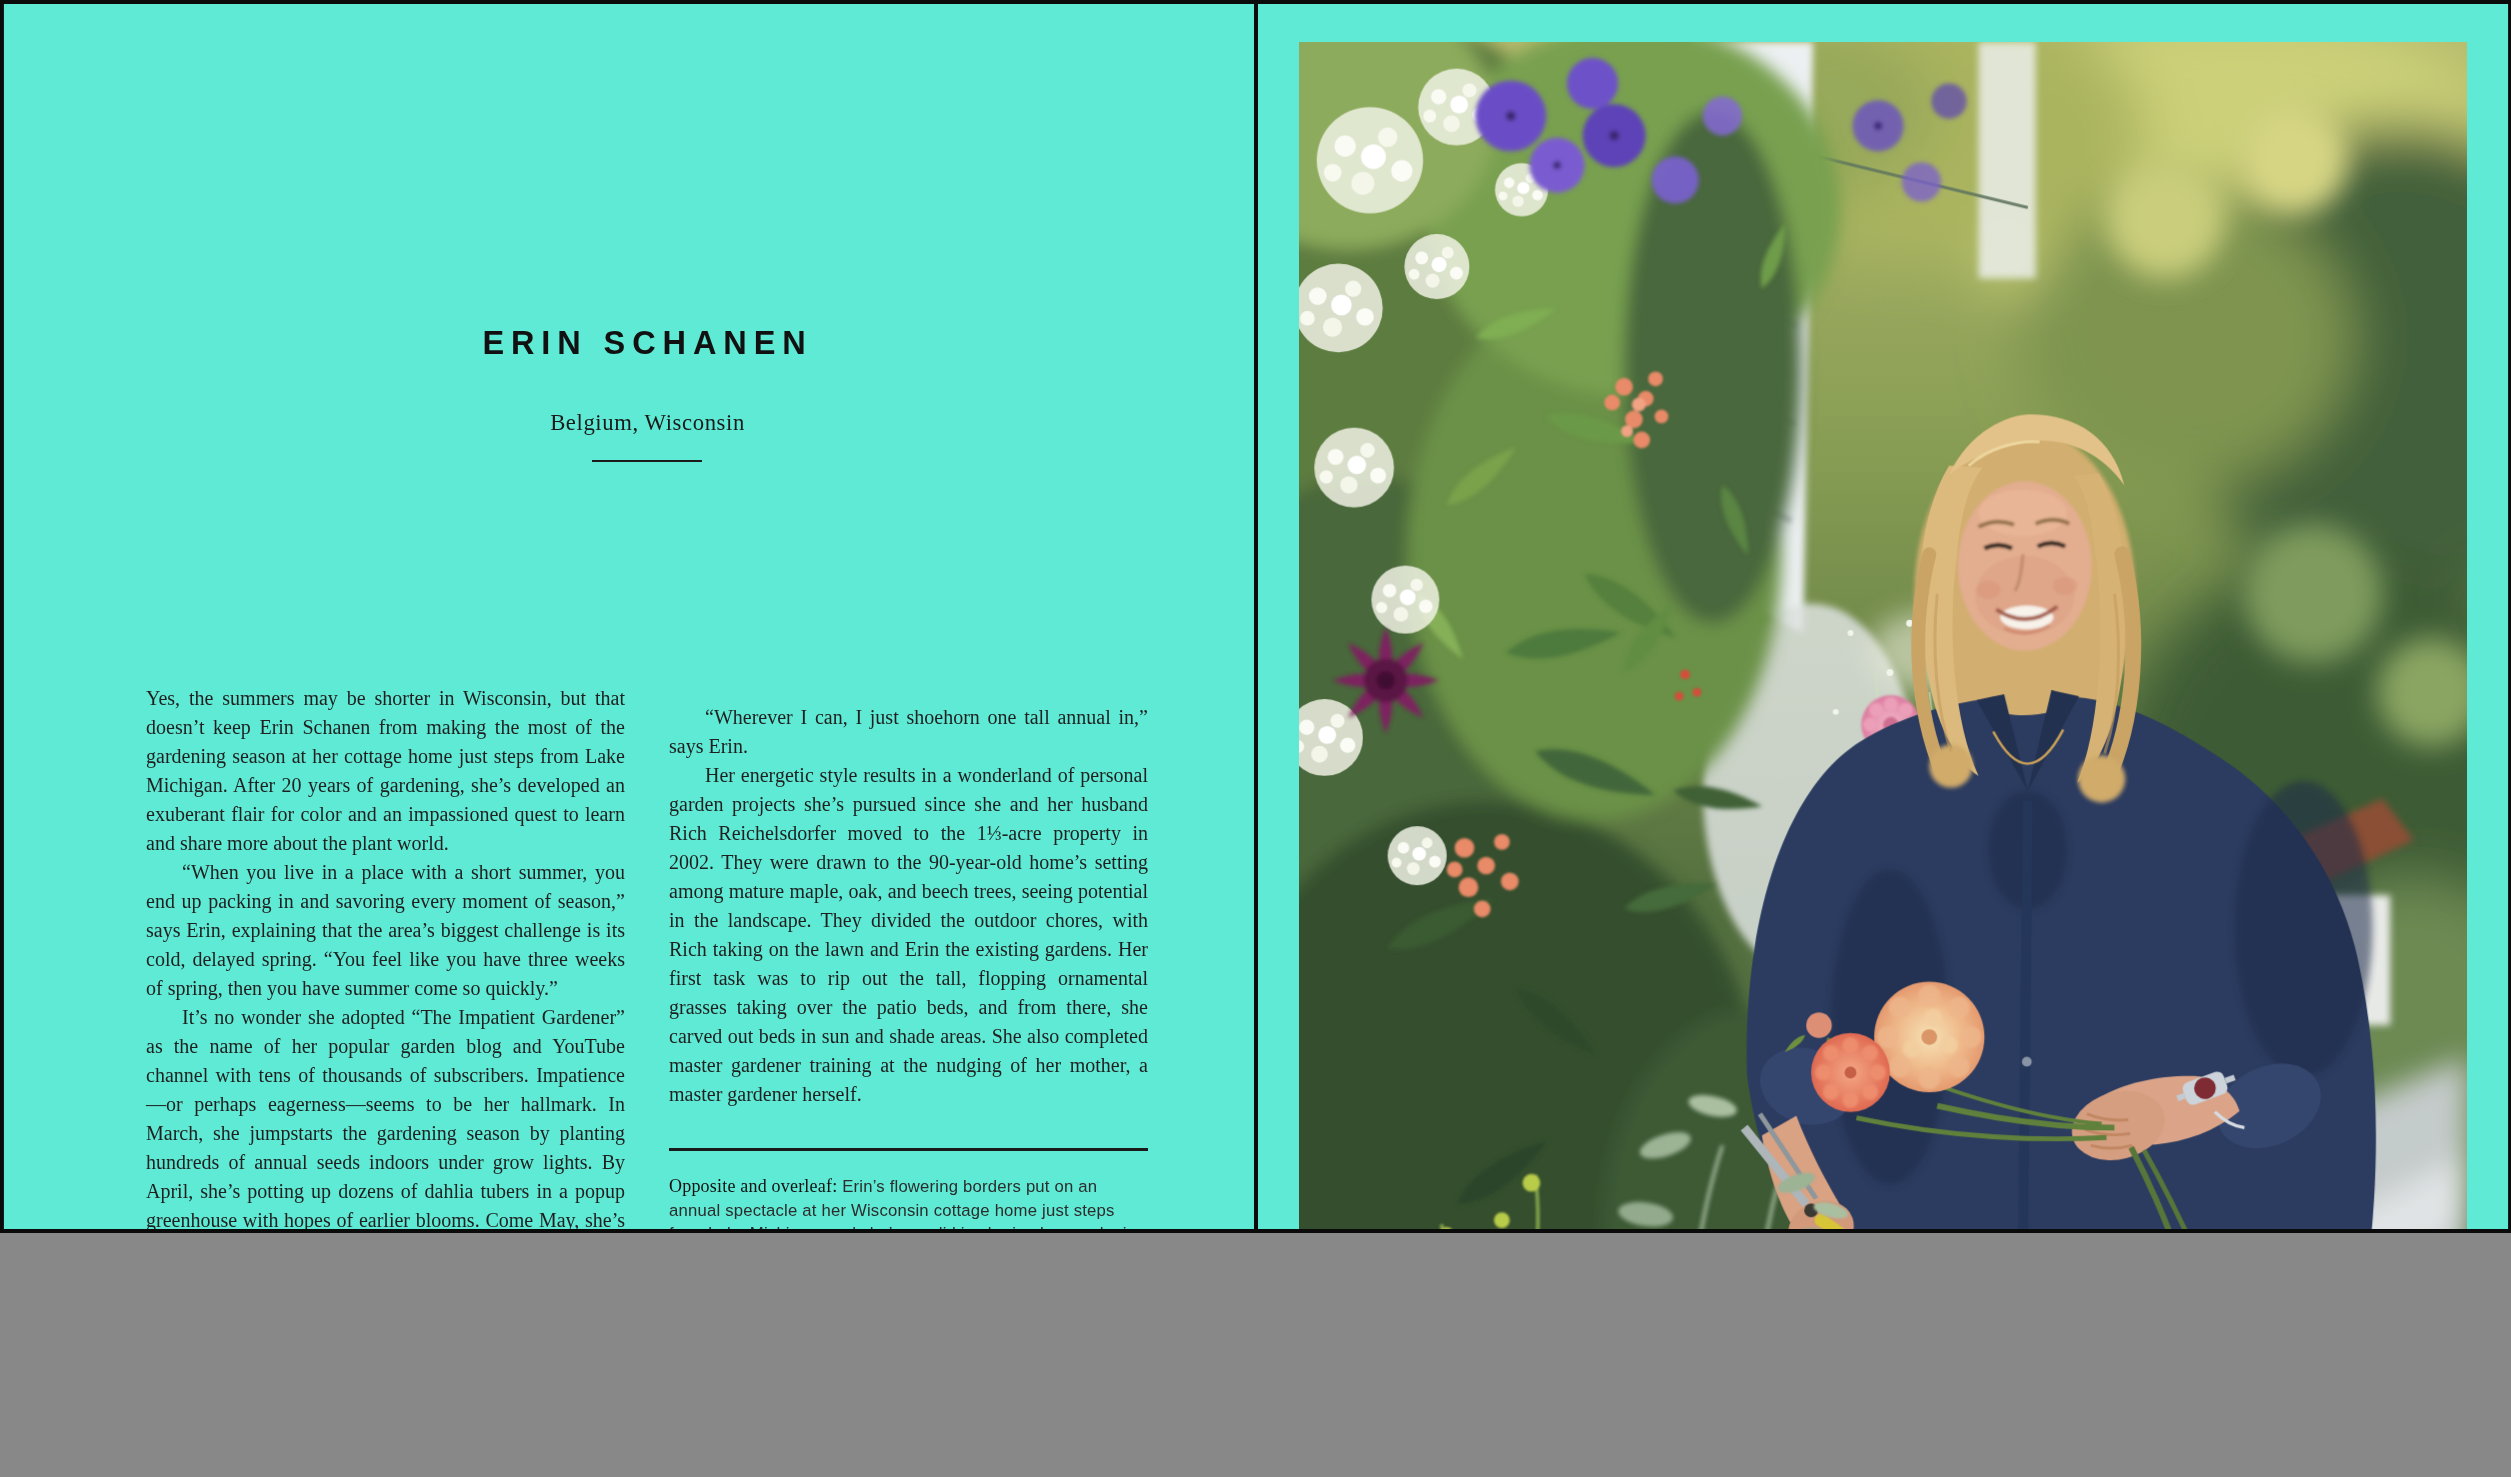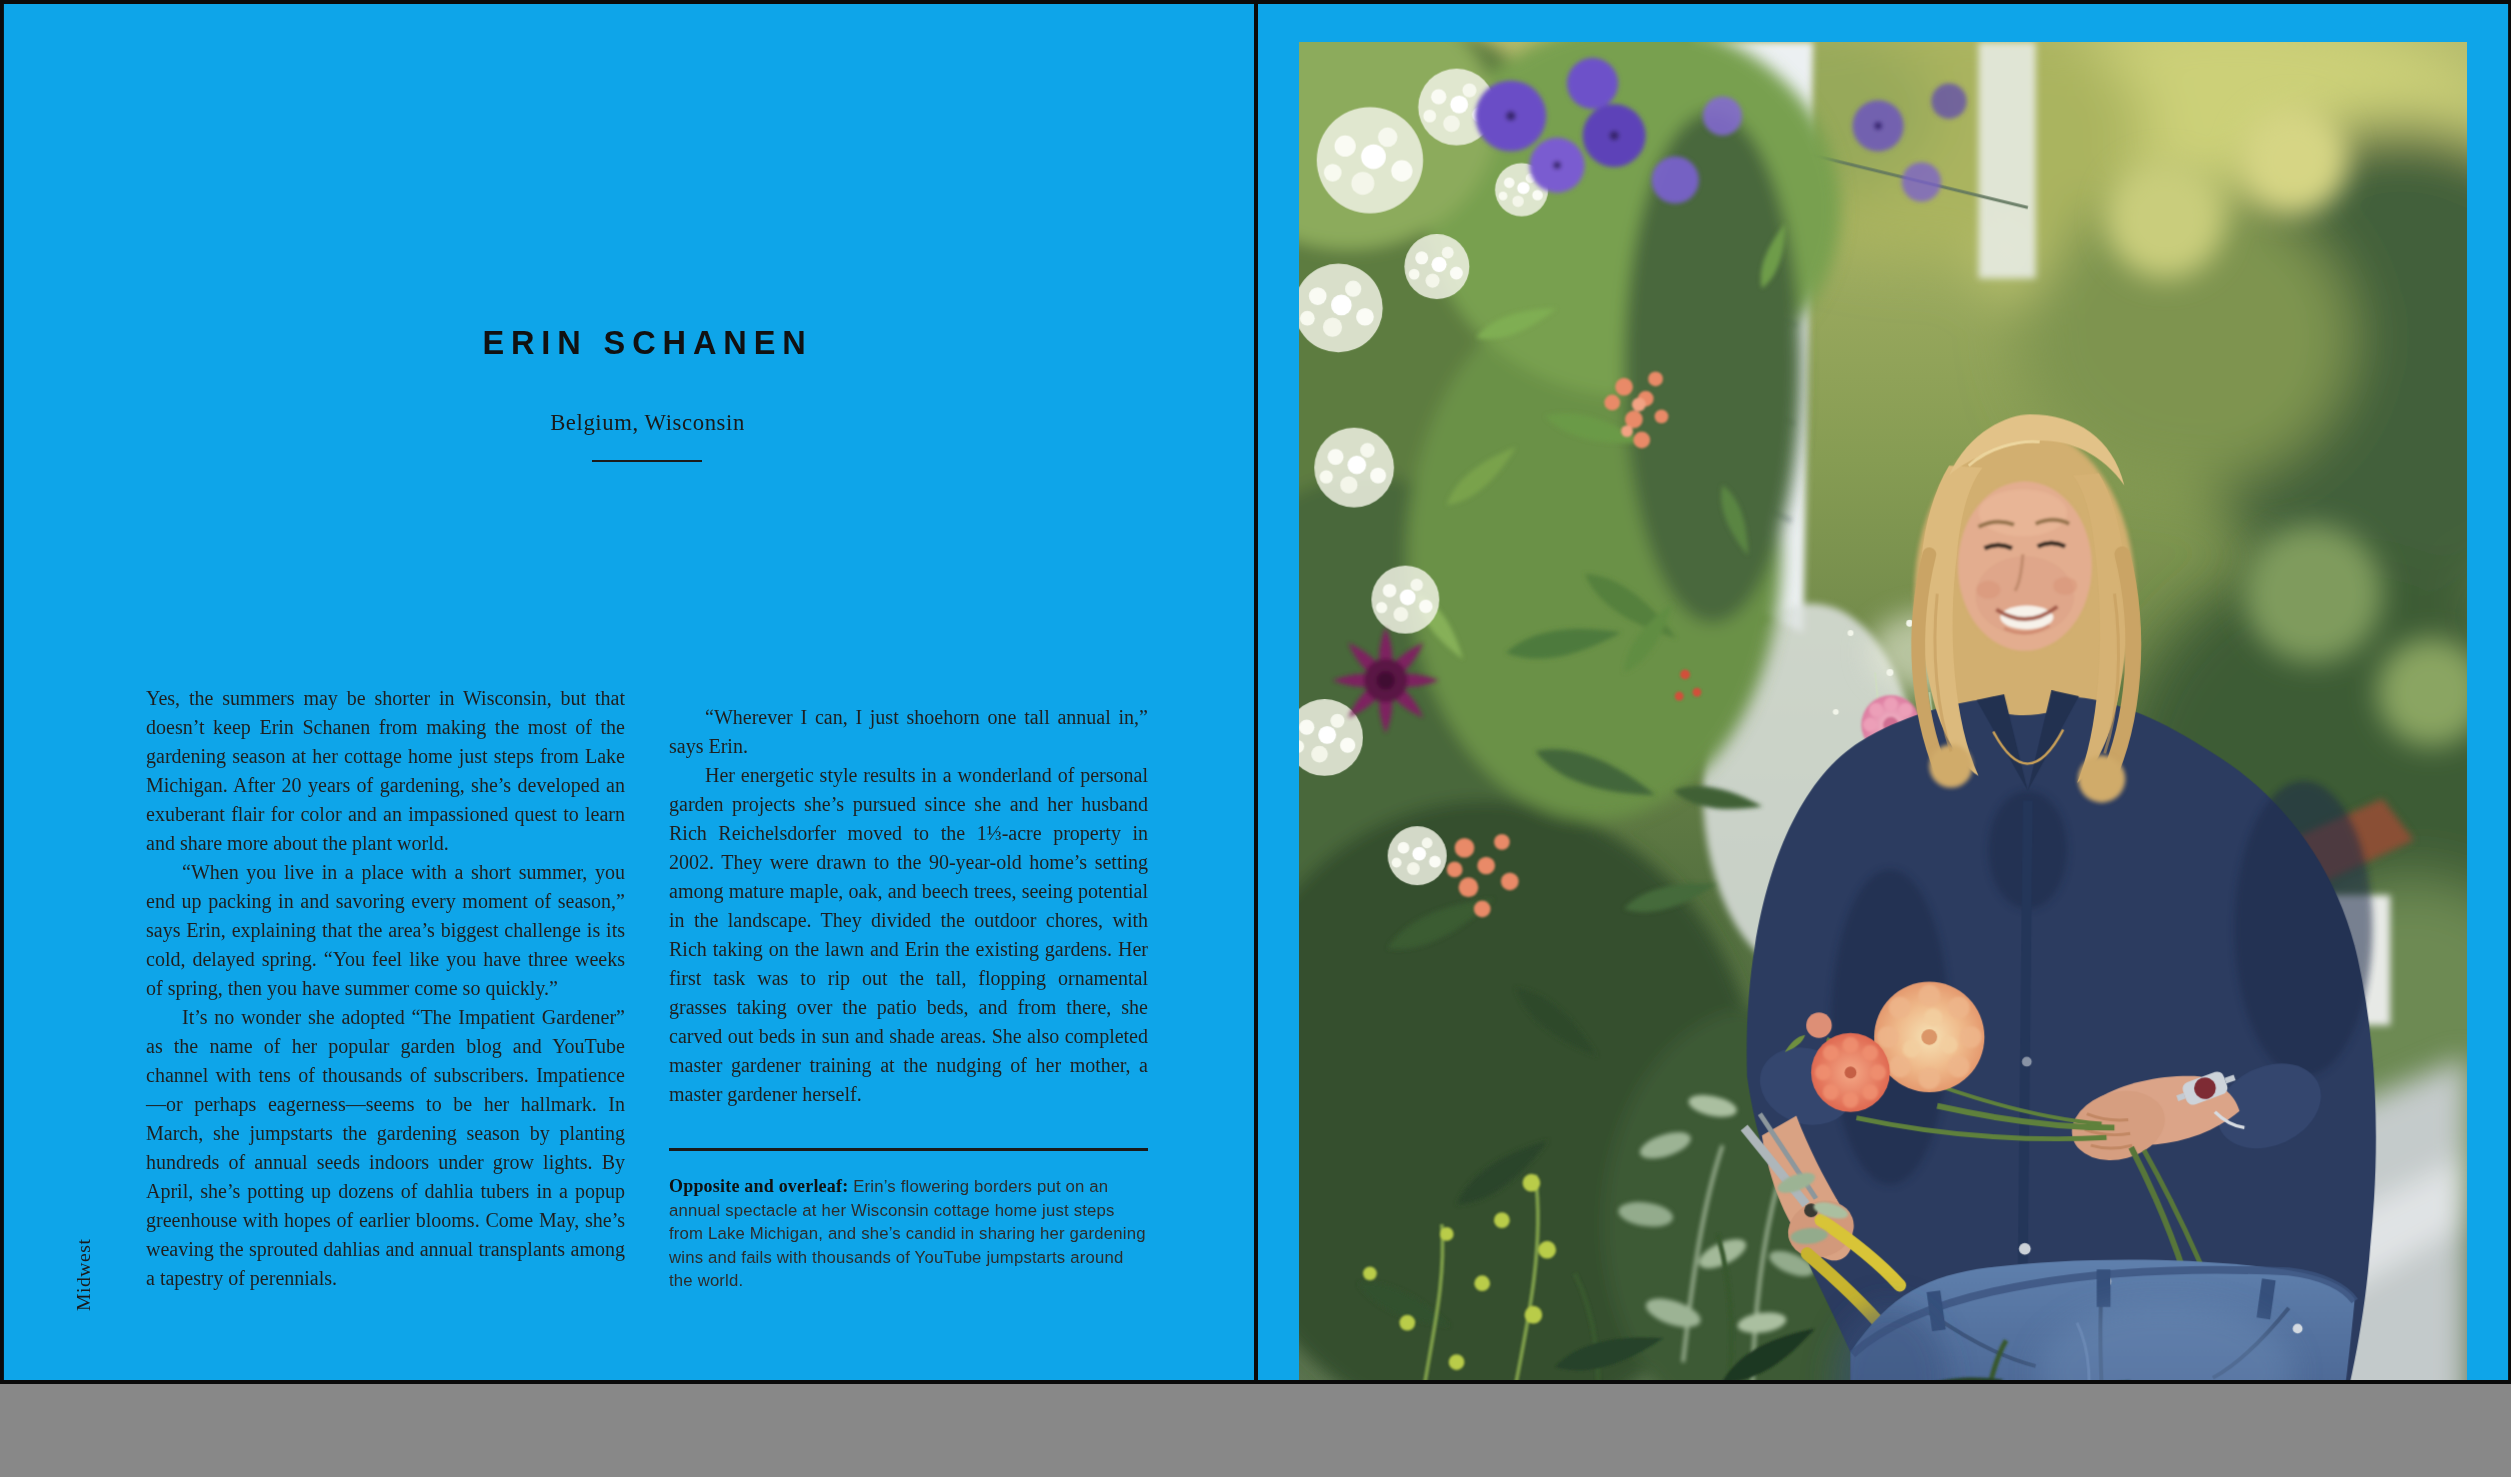--- a/index.html
+++ b/index.html
@@ -1,17 +1,17 @@
 <!DOCTYPE html>
 <html lang="en"><head>
 <meta charset="utf-8">
 <style>
   html,body{margin:0;padding:0;background:#888;}
   .spread{
-    position:relative;width:2512px;height:1384px;background:#0ea5e9;
+    position:relative;width:2512px;height:1233px;background:#5eead4;
     overflow:hidden;font-family:"Liberation Serif",serif;color:#1f1f1f;
   }
   .frame{position:absolute;inset:0;box-shadow:inset 0 0 0 3.9px #0b0b0b;z-index:60;pointer-events:none;}
   .page-divider{position:absolute;left:1254px;top:0;width:3.9px;height:1478px;background:#0b0b0b;z-index:55;}
 
   
   .profile-title{
     position:absolute;left:146px;top:325px;width:1003px;text-align:center;
     font-family:"Liberation Sans",sans-serif;font-weight:bold;
     font-size:32.5px;letter-spacing:6.9px;color:#111;
@@ -26,21 +26,21 @@
   .col{width:479px;font-size:20px;line-height:29px;text-align:justify;hyphens:auto;}
   .col p{margin:0;}
   .col p.ind{text-indent:36px;}
 
   .caption-block{margin-top:39px;}
   .caption-rule{border-top:3px solid #1a1a1a;margin-bottom:23.6px;}
   .caption{
     font-family:"Liberation Sans",sans-serif;font-size:16.7px;line-height:23.6px;
     color:#2c2c2c;letter-spacing:0.2px;text-align:left;hyphens:auto;
   }
-  .caption .lead{font-family:"Liberation Serif",serif;font-weight:bold;font-size:18px;color:#101010;}
+  .caption .lead{font-family:"Liberation Serif",serif;font-weight:normal;font-size:18px;color:#101010;}
 
   .edge-label{
     position:absolute;left:27.6px;top:1264px;width:110px;height:21.7px;text-align:center;
     font-size:19.7px;letter-spacing:0.5px;transform:rotate(-90deg);color:#1a1a1a;
   }
   .page-number{position:absolute;left:59px;top:1383px;font-size:20.7px;color:#1a1a1a;}
 
   
   .photo{position:absolute;left:1299px;top:42px;width:1168px;height:1393px;overflow:hidden;}
   .photo svg{display:block;width:100%;height:100%;}

